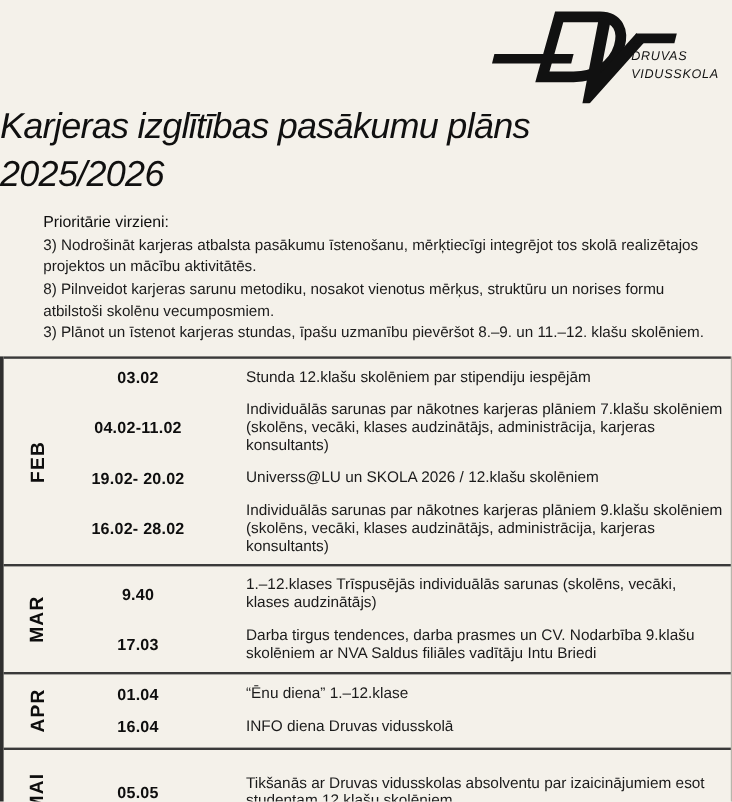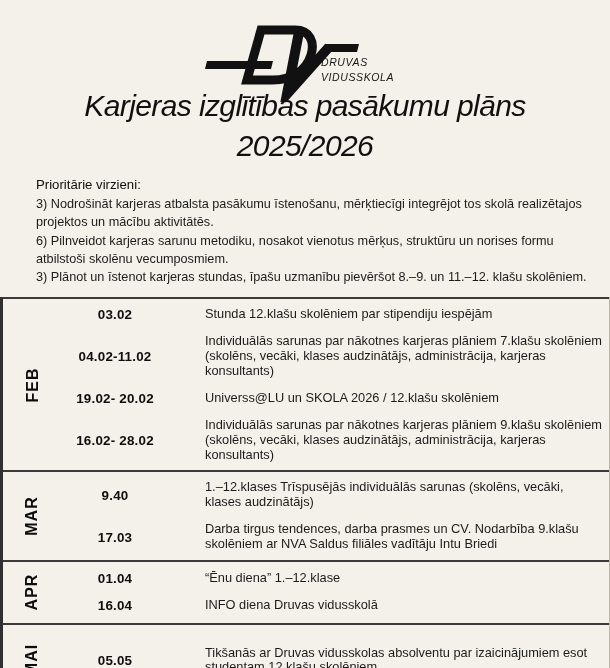--- a/index.html
+++ b/index.html
@@ -7,26 +7,26 @@
   body {
     width: 610px; height: 668px;
     background: #f4f1ea;
     color: #141414;
     font-family: "Liberation Sans", "DejaVu Sans", sans-serif;
     overflow: hidden;
   }
   .page { width: 610px; height: 668px; position: relative; }
 
   
-  .logo-wrap { display: flex; justify-content: center; padding-top: 20px; height: 86px; }
+  .logo-wrap { display: flex; justify-content: flex-end; padding-top: 4px; height: 86px; }
   .logo-text { font-style: italic; font-weight: 500; fill: #141414; letter-spacing: 0.6px; }
 
   
   .title {
-    text-align: center;
+    text-align: left;
     font-style: italic;
     font-weight: 400;
     font-size: 30px;
     line-height: 40px;
     letter-spacing: -0.6px;
     color: #101010;
   }
   .title span { display: block; }
 
   
@@ -89,21 +89,21 @@
   </header>
 
   <h1 class="title">
     <span>Karjeras izglītības pasākumu plāns</span>
     <span>2025/2026</span>
   </h1>
 
   <section class="priorities">
     <p class="pri-head">Prioritārie virzieni:</p>
     <p>3) Nodrošināt karjeras atbalsta pasākumu īstenošanu, mērķtiecīgi integrējot tos skolā realizētajos projektos un mācību aktivitātēs.</p>
-    <p>6) Pilnveidot karjeras sarunu metodiku, nosakot vienotus mērķus, struktūru un norises formu atbilstoši skolēnu vecumposmiem.</p>
+    <p>8) Pilnveidot karjeras sarunu metodiku, nosakot vienotus mērķus, struktūru un norises formu atbilstoši skolēnu vecumposmiem.</p>
     <p>3) Plānot un īstenot karjeras stundas, īpašu uzmanību pievēršot 8.–9. un 11.–12. klašu skolēniem.</p>
   </section>
 
   <section class="schedule">
 
     <div class="month-row mh-feb">
       <div class="month-cell">
         <span>FEB</span>
       </div>
       <div class="events">

